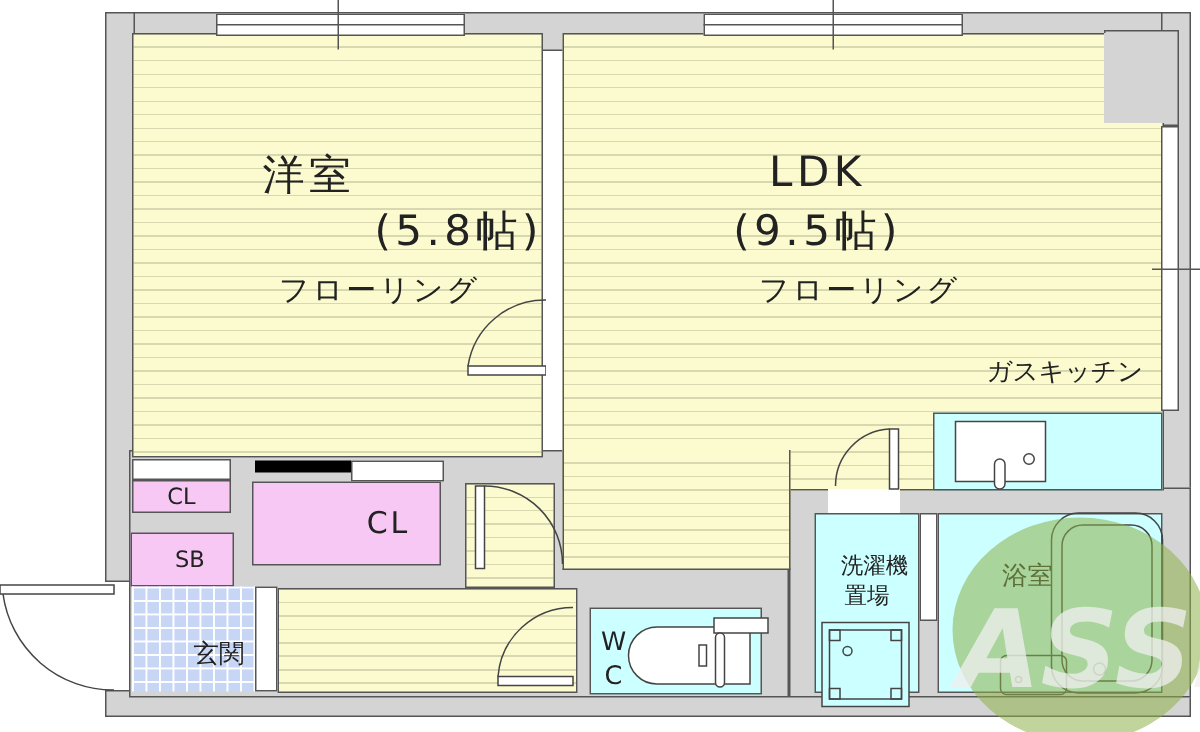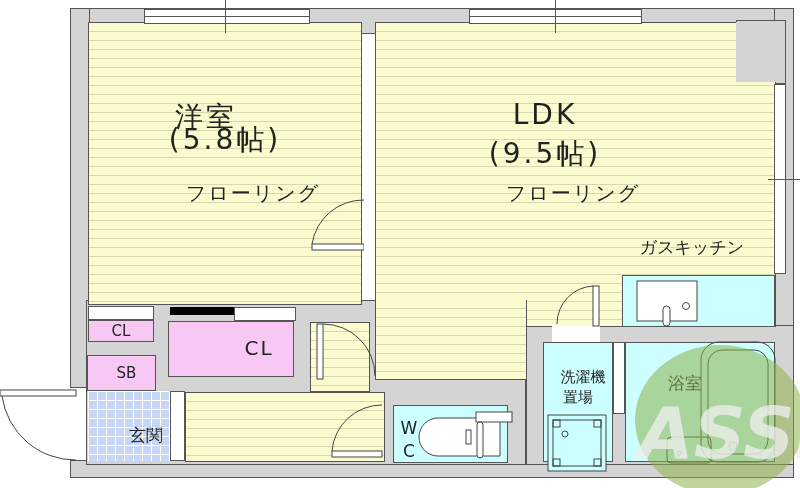--- a/index.html
+++ b/index.html
@@ -96,21 +96,21 @@
   <rect x="2" y="46" width="50" height="6" fill="#fff" stroke="#444"></rect>
   <path d="M2 46 A 50 50 0 0 1 52 0" fill="none" stroke="#444"></path>
 </svg>
 
 <div class="cyan" style="left:622px;top:275px;width:153px;height:52px;"></div>
 <svg style="left:636px;top:280px;" width="70" height="50">
   <rect x="1" y="1" width="60" height="40" fill="#fff" stroke="#444"></rect>
   <rect x="27" y="26" width="7" height="20" rx="3.5" fill="#fff" stroke="#444"></rect>
   <circle cx="50" cy="26" r="3.5" fill="#fff" stroke="#444"></circle>
 </svg>
-<div class="lbl sm" style="left:622px;top:236px;width:140px;">ガスキッチン</div>
+<div class="lbl sm" style="left:622px;top:236px;width:140px;text-align:right;">ガスキッチン</div>
 
 <div class="cyan" style="left:543px;top:342px;width:70px;height:120px;"></div>
 <div class="abs" style="left:552px;top:326px;width:48px;height:16px;background:#fff;"></div>
 <svg style="left:555px;top:284px;" width="50" height="60">
   <rect x="38" y="2" width="6" height="40" fill="#fff" stroke="#444"></rect>
   <path d="M38 2 A 38 38 0 0 0 2 40" fill="none" stroke="#444"></path>
 </svg>
 <div class="lbl xs" style="left:543px;top:368px;width:80px;">洗濯機</div>
 <div class="lbl xs" style="left:543px;top:388px;width:70px;">置場</div>
 <svg style="left:547px;top:414px;" width="60" height="58">
@@ -135,18 +135,18 @@
   <rect x="2" y="2" width="44" height="26" rx="4" fill="none" stroke="#444"></rect>
   <circle cx="14" cy="18" r="2" fill="none" stroke="#444"></circle>
 </svg>
 
 <svg style="left:620px;top:330px;" width="180" height="158">
   <ellipse cx="100" cy="90" rx="85" ry="75" fill="#8db04a" opacity="0.55"></ellipse>
   <text x="18" y="128" font-family="DejaVu Sans, sans-serif" font-size="72" font-weight="bold" fill="#f0f0f0" opacity="0.75" font-style="italic">ASSIST</text>
 </svg>
 
 <div class="lbl big" style="left:91px;top:98px;width:230px;">洋室</div>
-<div class="lbl big" style="left:88px;top:121px;width:274px;">(5.8帖)</div>
+<div class="lbl big" style="left:88px;top:135px;width:274px;text-align:right;">(5.8帖)</div>
 <div class="lbl mid" style="left:88px;top:180px;width:274px;">フローリング</div>
 
 <div class="lbl big" style="left:420px;top:98px;width:250px;">LDK</div>
 <div class="lbl big" style="left:420px;top:135px;width:250px;">(9.5帖)</div>
 <div class="lbl mid" style="left:420px;top:180px;width:250px;">フローリング</div>
 
 </body></html>

